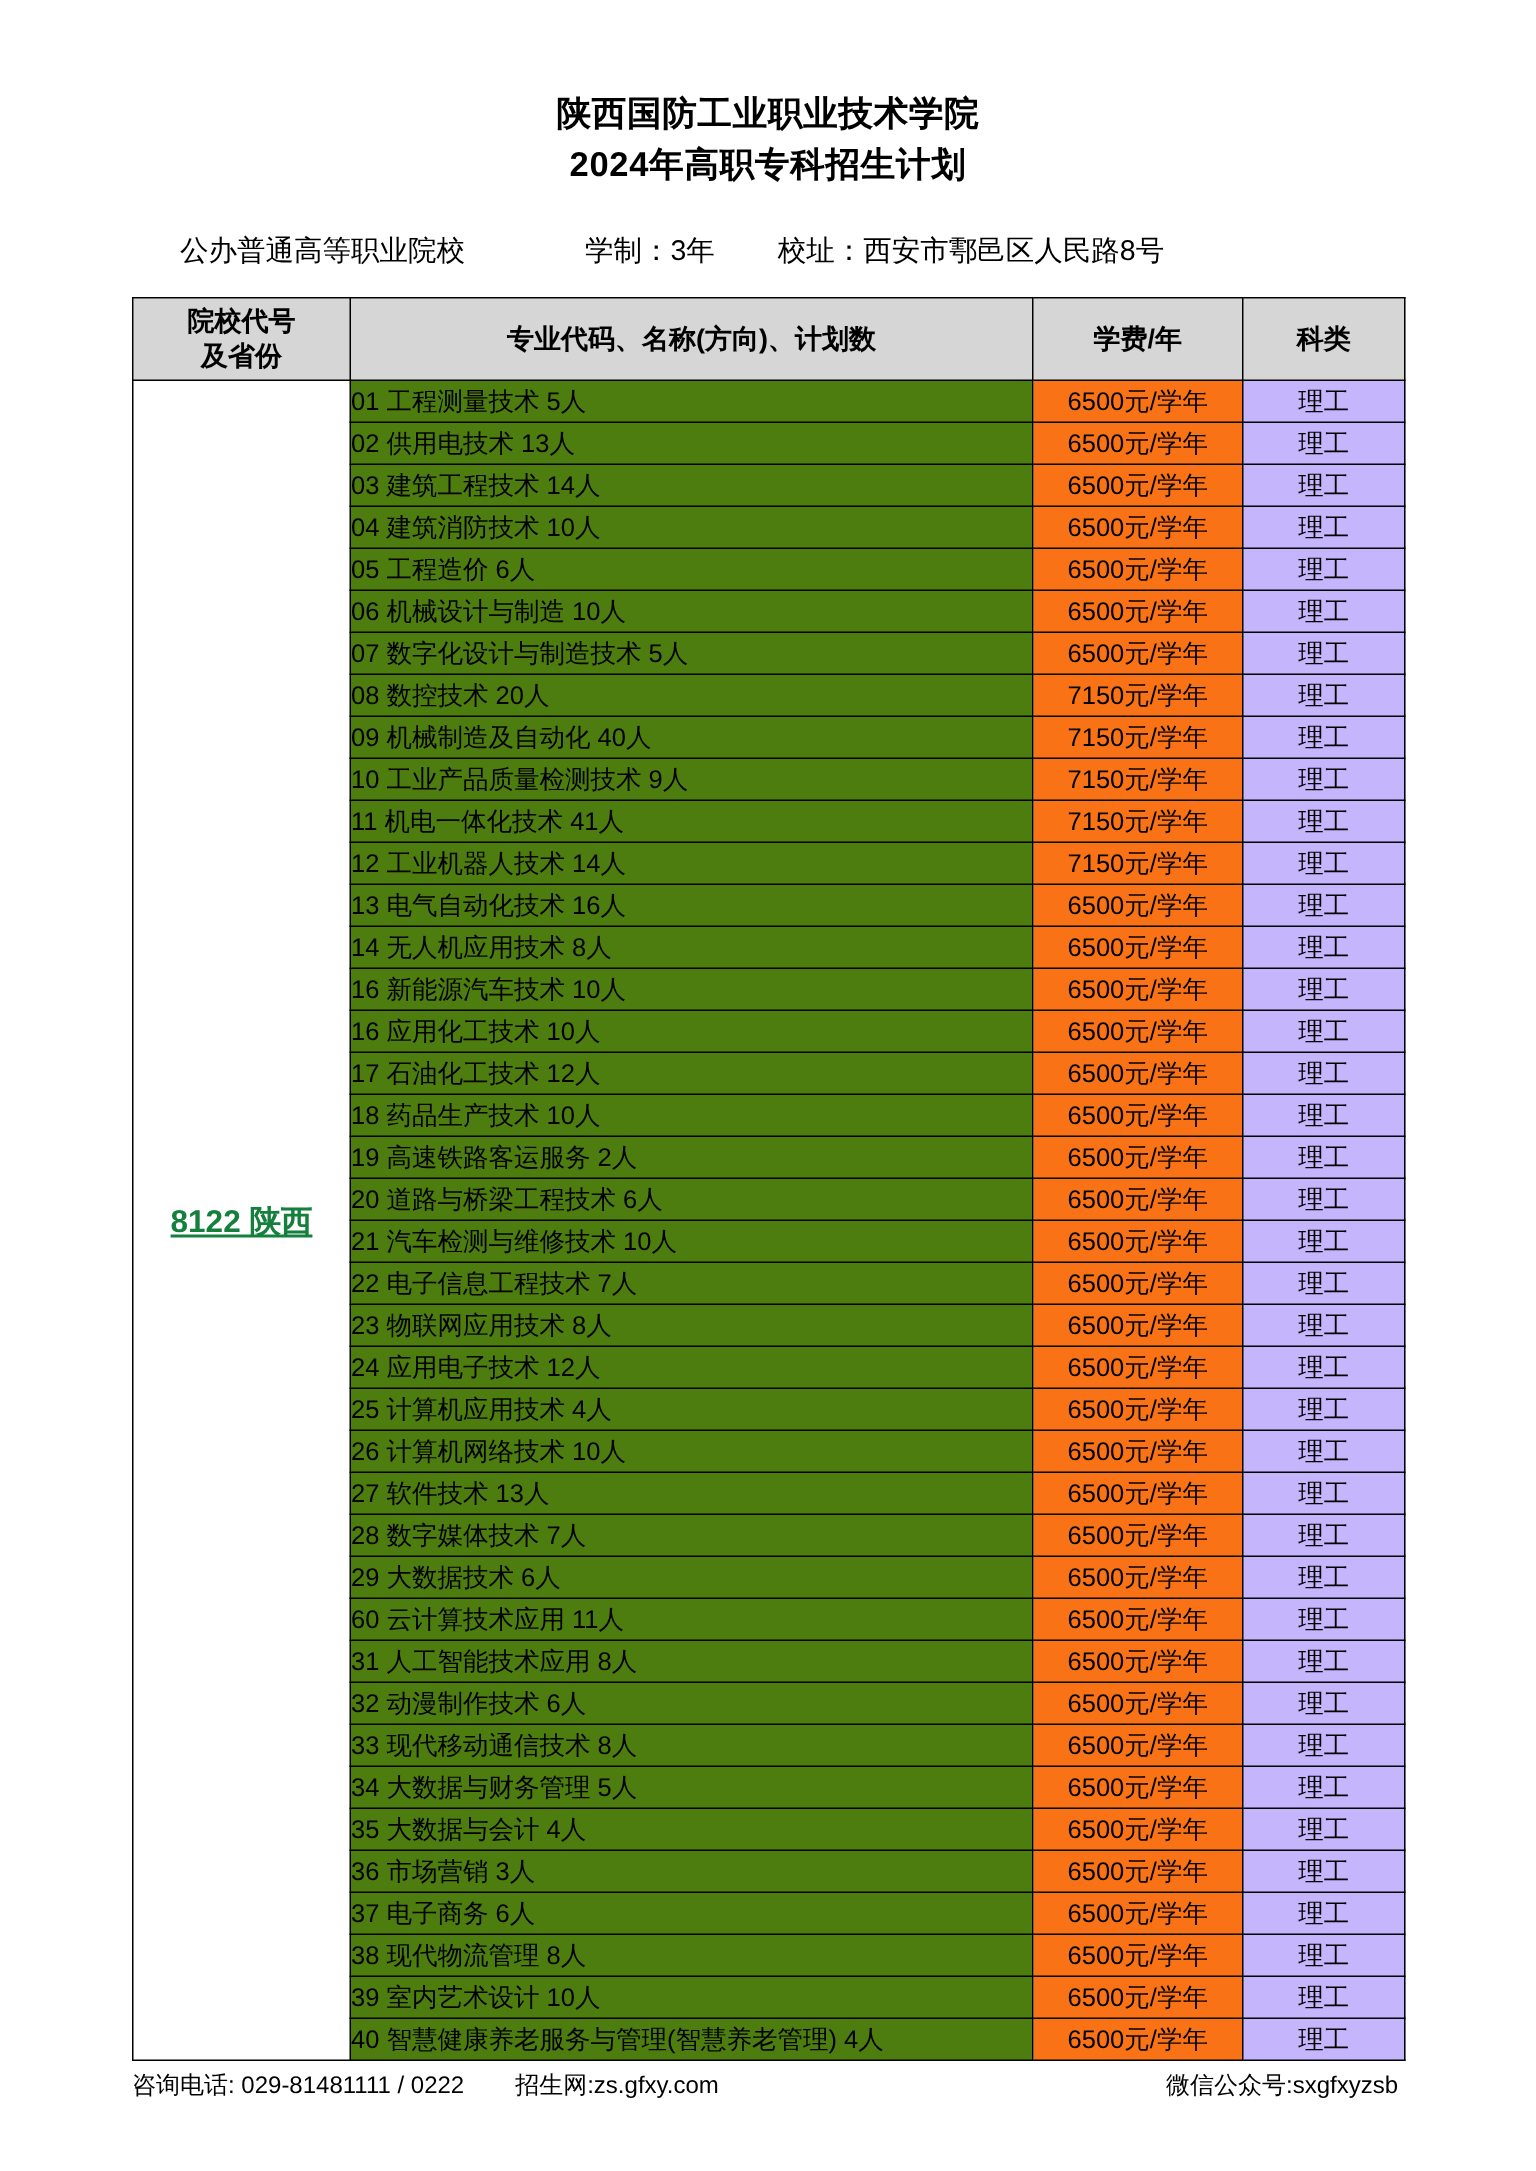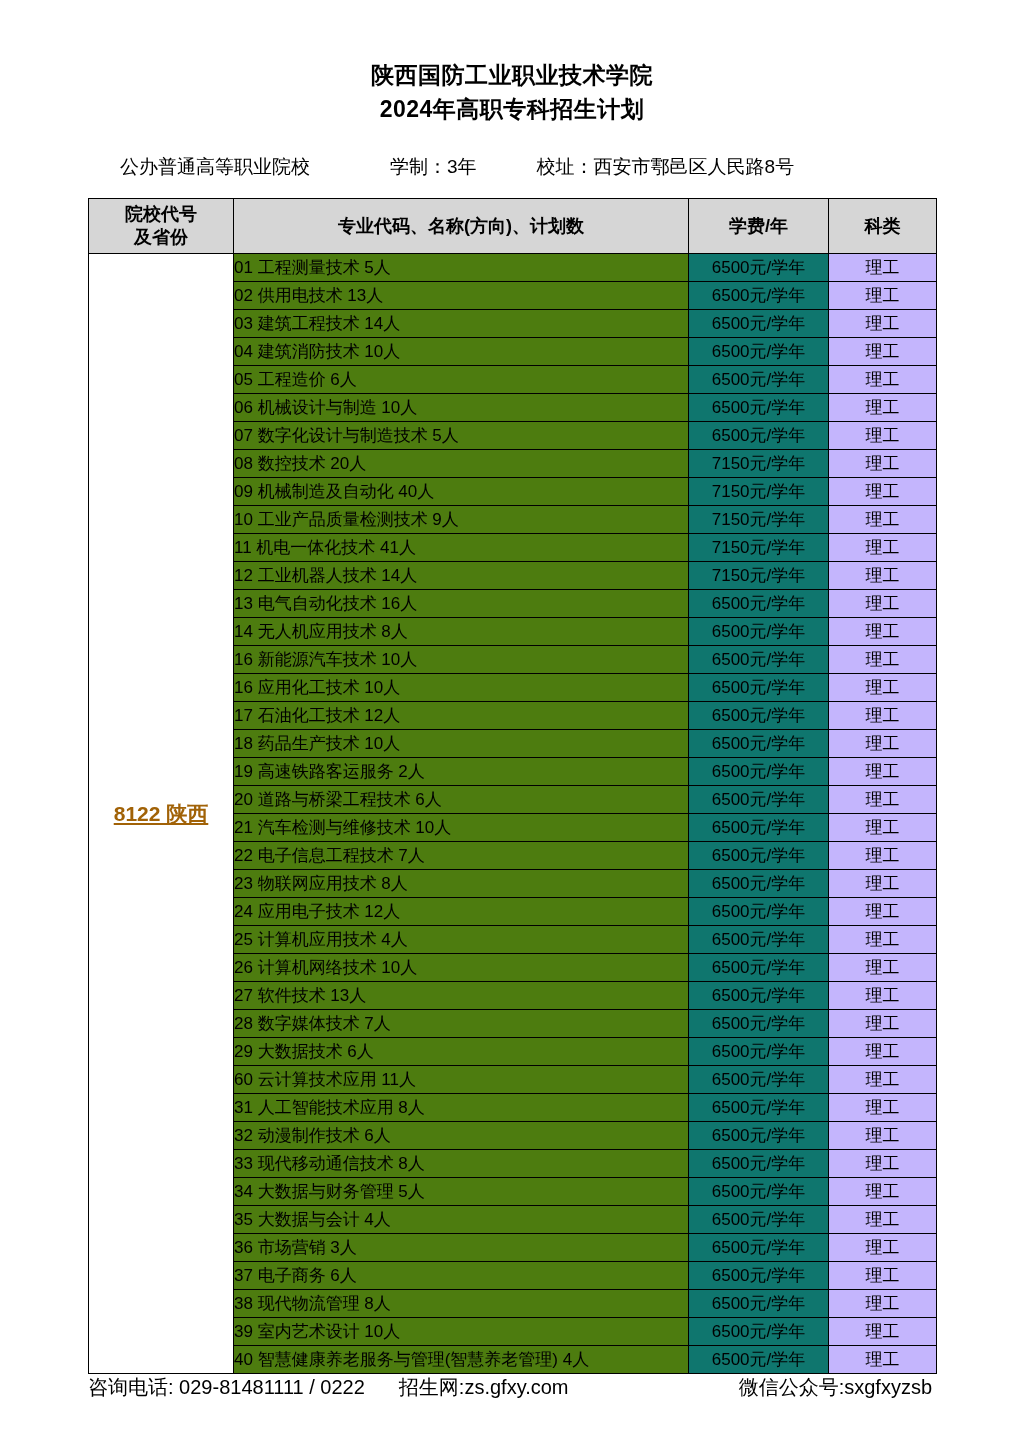--- a/index.html
+++ b/index.html
@@ -39,21 +39,21 @@
     padding-left: 32px;
   }
   .subtitle-school {
     white-space: nowrap;
   }
   .subtitle-sys {
     margin-left: 80px;
     white-space: nowrap;
   }
   .subtitle-addr {
-    margin-left: 60px;
+    margin-left: 42px;
     white-space: nowrap;
   }
 
   table.plan {
     margin-top: 18px;
     border-collapse: collapse;
     width: 848px;
     table-layout: fixed;
   }
   table.plan th, table.plan td {
@@ -78,54 +78,54 @@
   }
 
   td.code-cell {
     text-align: center;
     vertical-align: middle;
     background: #ffffff;
   }
   .code-text {
     font-size: 21px;
     font-weight: bold;
-    color: #a16207;
+    color: #15803d;
     text-decoration: underline;
     white-space: nowrap;
   }
   td.major-cell {
     font-size: 17px;
     padding: 2px 0 2px 6px;
     height: 27px;
     line-height: 25px;
     white-space: nowrap;
     overflow: hidden;
     background: #4d7c0f;
   }
   td.fee-cell {
     font-size: 17px;
     text-align: center;
     height: 27px;
     line-height: 25px;
-    background: #0f766e;
+    background: #f97316;
   }
   td.type-cell {
     font-size: 17px;
     text-align: center;
     height: 27px;
     line-height: 25px;
     background: #c4b5fd;
   }
 
   .footer {
     position: absolute;
     left: 88px;
     right: 88px;
     bottom: 46px;
-    font-size: 20px;
+    font-size: 16px;
     display: flex;
     align-items: baseline;
   }
   .footer .tel { white-space: nowrap; }
   .footer .web { margin-left: 34px; white-space: nowrap; }
   .footer .wechat { margin-left: auto; white-space: nowrap; padding-right: 4px;}
 </style>
 </head>
 <body>
 

